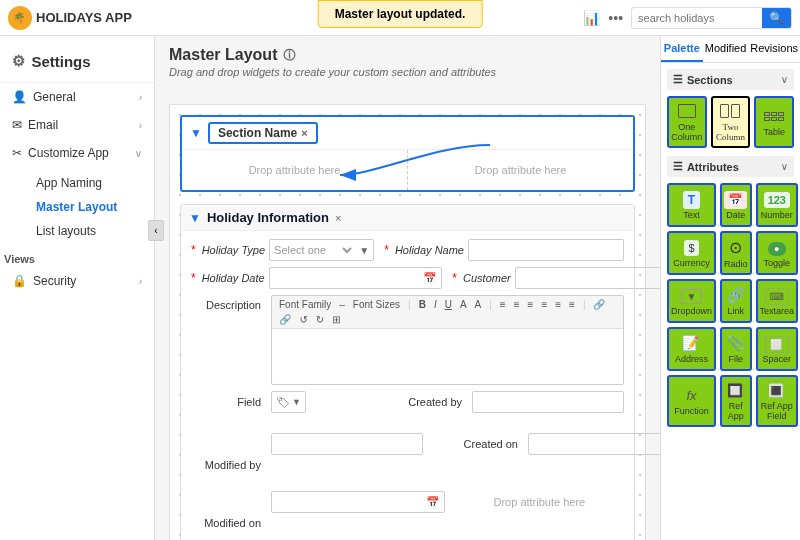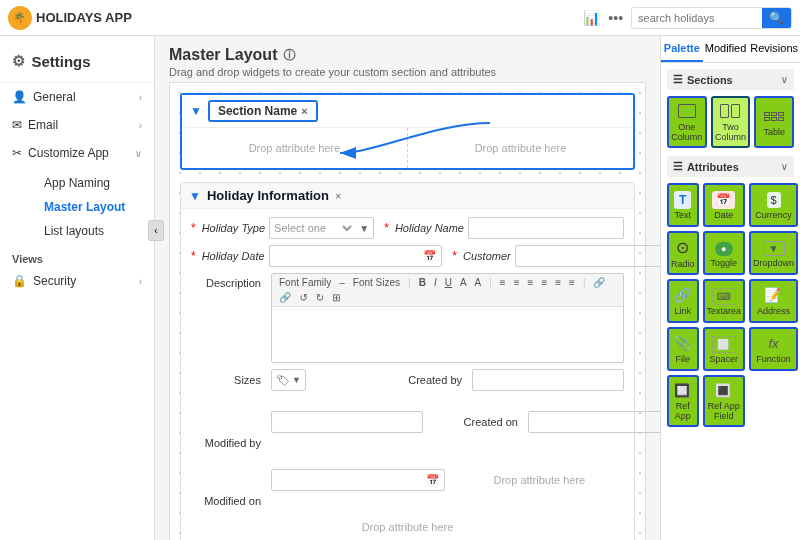--- a/index.html
+++ b/index.html
@@ -25,30 +25,30 @@
 
     
     .app-body { display: flex; height: 504px; }
 
     
     .sidebar { width: 155px; background: #fff; border-right: 1px solid #ddd; padding-top: 8px; flex-shrink: 0; }
     .sidebar-header { display: flex; align-items: center; gap: 6px; padding: 8px 12px 12px; font-size: 15px; font-weight: bold; color: #333; border-bottom: 1px solid #eee; }
     .sidebar-gear { color: #666; }
     .sidebar-item { display: flex; align-items: center; justify-content: space-between; padding: 7px 12px; cursor: pointer; color: #333; font-size: 12px; }
     .sidebar-item .arrow { color: #999; font-size: 10px; }
-    .sidebar-sub { padding: 4px 0 4px 32px; }
+    .sidebar-sub { padding: 4px 0 4px 24px; }
     .sidebar-sub-item { padding: 5px 12px; cursor: pointer; font-size: 12px; color: #333; display: flex; align-items: center; gap: 4px; }
     .sidebar-sub-item.active { color: #1a73e8; font-weight: bold; }
-    .sidebar-section-label { padding: 6px 12px 2px; font-size: 11px; font-weight: bold; color: #555; }
+    .sidebar-section-label { padding: 6px 4px 2px; font-size: 11px; font-weight: bold; color: #555; }
     .collapse-btn { width: 16px; cursor: pointer; text-align: center; position: absolute; left: 148px; top: 220px; background: #ddd; border: 1px solid #ccc; font-size: 10px; padding: 4px 2px; border-radius: 2px; z-index: 10; }
 
     
     .main-content { flex: 1; padding: 10px 14px; background: #f5f5f5; overflow: auto; position: relative; }
     .page-title { font-size: 16px; font-weight: bold; color: #333; display: flex; align-items: center; gap: 6px; margin-bottom: 2px; }
-    .page-subtitle { font-size: 11px; color: #666; margin-bottom: 4px; }
+    .page-subtitle { font-size: 11px; color: #666; margin-bottom: 26px; font-style: italic; }
     .info-icon { color: #666; font-size: 12px; cursor: pointer; }
 
     
     .canvas-area {
       background: #fff;
       background-image: radial-gradient(circle, #ccc 1px, transparent 1px);
       background-size: 20px 20px;
       border: 1px solid #ddd;
       min-height: 420px;
       position: relative;
@@ -164,21 +164,21 @@
     }
     .palette-section-title { font-size: 11px; font-weight: bold; color: #333; display: flex; align-items: center; gap: 4px; }
     .palette-section-arrow { font-size: 10px; color: #666; }
 
     .palette-items { display: grid; grid-template-columns: 1fr 1fr 1fr; gap: 4px; margin-bottom: 8px; }
     .palette-item {
       display: flex; flex-direction: column; align-items: center; justify-content: center;
       border: 2px solid #1d4ed8; border-radius: 3px; padding: 4px 2px; cursor: pointer; background: #84cc16;
       font-size: 9px; color: #333; text-align: center; min-height: 44px;
     }
-    .palette-item.selected { background: #bef264; border: 2px solid #0c4a6e; }
+    .palette-item.selected { background: #fef9c3; border: 2px solid #000000; font-family: Liberation Serif, serif; }
     .palette-icon { font-size: 16px; margin-bottom: 2px; }
     .palette-icon-img { width: 24px; height: 18px; display: flex; align-items: center; justify-content: center; margin-bottom: 2px; }
 
     
     .icon-one-col { display: flex; gap: 1px; }
     .icon-one-col .col { width: 18px; height: 14px; border: 1px solid #555; border-radius: 1px; }
     .icon-two-col { display: flex; gap: 2px; }
     .icon-two-col .col { width: 9px; height: 14px; border: 1px solid #555; border-radius: 1px; }
 
     
@@ -188,20 +188,23 @@
   </style>
 </head>
 <body>
 
 <div class="top-nav">
   <div class="top-nav-logo">
     <div class="logo-icon">🌴</div>
     <span>HOLIDAYS APP</span>
   </div>
   <div class="top-nav-spacer"></div>
+  <div class="notification-bar">
+    <span>Master layout updated.</span>
+  </div>
   <div class="top-nav-icons">
     <span style="color:#666;font-size:14px;cursor:pointer;">📊</span>
     <span style="color:#666;font-size:14px;cursor:pointer;">•••</span>
   </div>
   <div class="search-box">
     <input type="text" placeholder="search holidays" style="">
     <button class="search-btn">🔍</button>
   </div>
 </div>
 
@@ -369,21 +372,21 @@
                 <span>🔗</span>
                 <span>↺</span>
                 <span>↻</span>
                 <span>⊞</span>
               </div>
               <div class="desc-body"></div>
             </div>
           </div>
 
           <div class="tags-row">
-            <span class="tags-label">Sizes</span>
+            <span class="tags-label">Field</span>
             <div class="tags-input">
               <span class="tags-icon">🏷</span>
               <span class="tags-arrow">▼</span>
             </div>
             <span style="flex:1"></span>
             <span class="created-label">Created by</span>
             <input type="text" class="created-input" style="">
           </div>
 
           <div class="modified-row">
@@ -484,20 +487,26 @@
           <span>Text</span>
         </div>
 
         <div class="palette-item">
           <div class="palette-icon">
             <span style="background:#fce8e8;border-radius:3px;padding:2px 4px;color:#e53935;font-size:12px;">📅</span>
           </div>
           <span>Date</span>
         </div>
 
+        <div class="palette-item">
+          <div class="palette-icon">
+            <span style="background:#e8f5e9;border-radius:3px;padding:2px 4px;color:#43a047;font-weight:bold;font-size:11px;">123</span>
+          </div>
+          <span>Number</span>
+        </div>
 
         <div class="palette-item">
           <div class="palette-icon">
             <span style="background:#e8f5e9;border-radius:3px;padding:2px 4px;color:#333;font-size:11px;">$</span>
           </div>
           <span>Currency</span>
         </div>
 
         <div class="palette-item">
           <div class="palette-icon">

